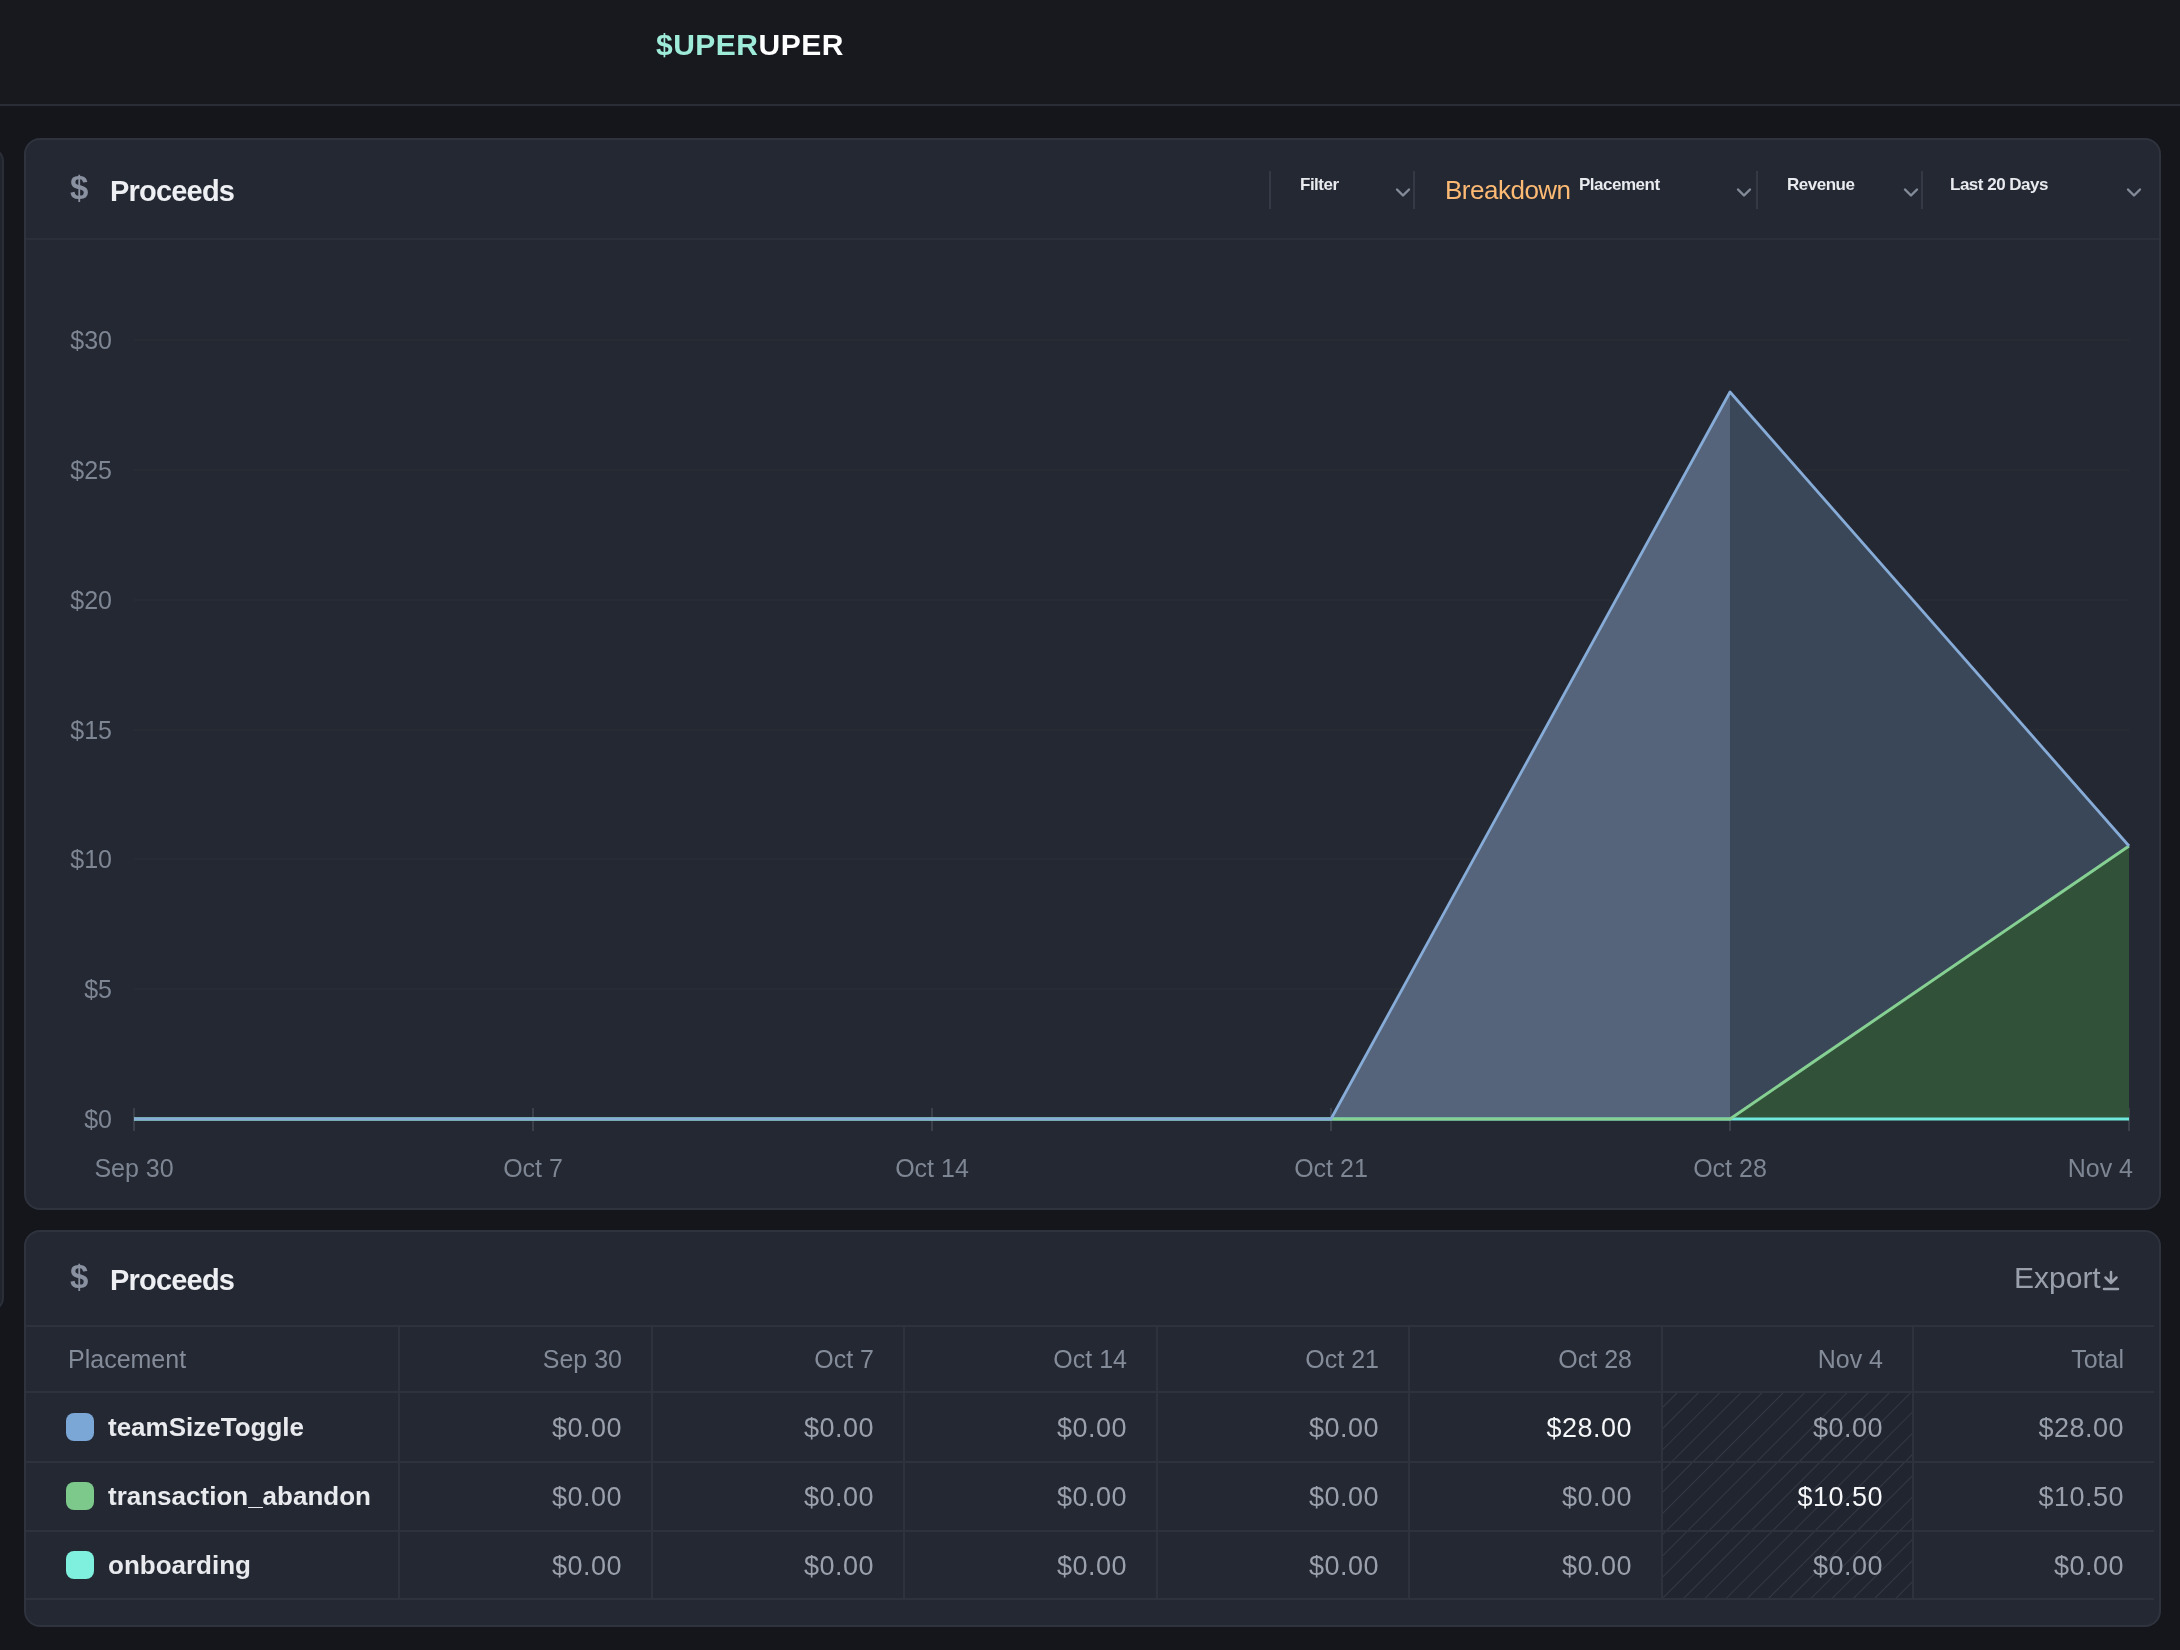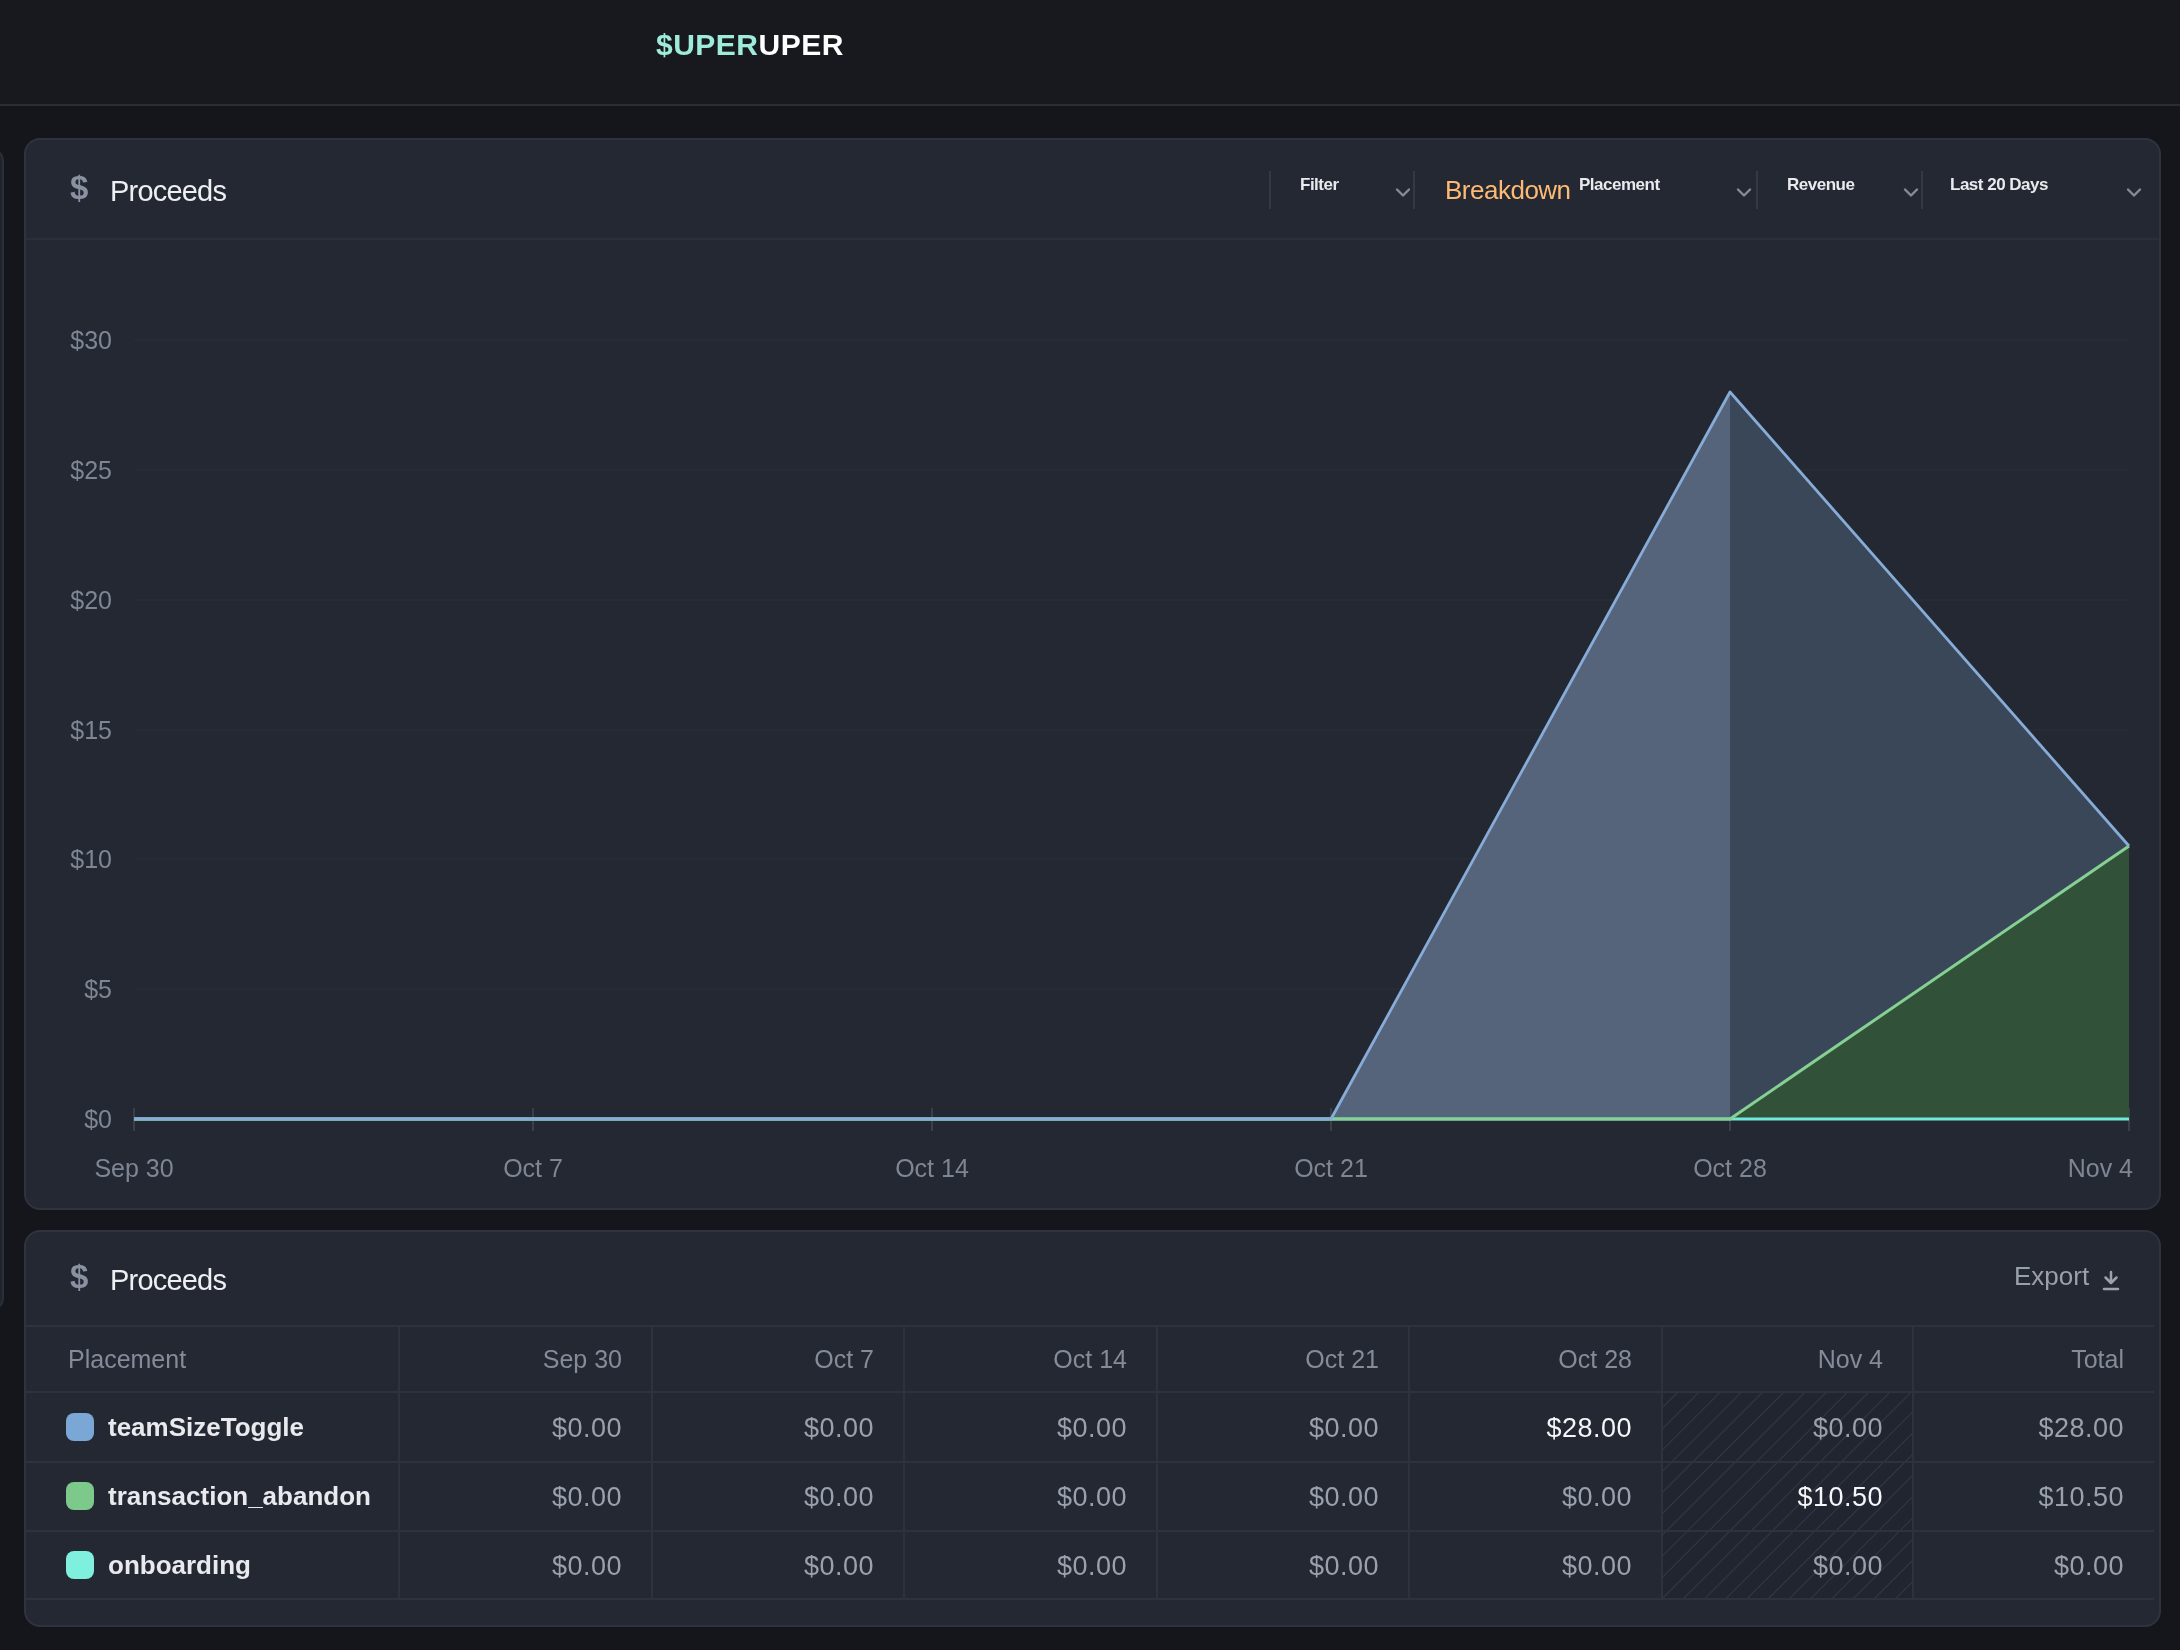--- a/index.html
+++ b/index.html
@@ -7,21 +7,21 @@
   .topbar { position:absolute; left:0; top:0; width:2180px; height:106px; background:#17191F; border-bottom:2px solid #2A2D35; }
   .logo { position:absolute; left:656px; top:0; height:90px; display:flex; align-items:center; font-weight:700; font-size:30px; letter-spacing:0.5px; }
   .logo .a { color:#9FEBD9; }
   .logo .b { color:#FFFFFF; }
   .sliver { position:absolute; left:-22px; top:148px; width:26px; height:1163px; background:#20242C; border:2px solid #2A2E37; border-radius:14px; }
   .card { position:absolute; background:#242833; border:2px solid #2F333D; border-radius:16px; }
   #chartcard { left:24px; top:138px; width:2137px; height:1072px; }
   #tablecard { left:24px; top:1230px; width:2137px; height:397px; }
   .cardhead { position:absolute; left:0; top:0; width:100%; display:flex; align-items:center; }
   .dollar { color:#8A91A0; font-size:33px; font-weight:600; }
-  .title { color:#EDEFF2; font-size:29px; font-weight:400; letter-spacing:-0.8px; }
+  .title { color:#EDEFF2; font-size:29px; font-weight:700; letter-spacing:-0.8px; }
   .vdiv { width:2px; height:38px; background:#343945; }
   .cw { position:absolute; top:35px; color:#E8EAEE; font-size:17px; font-weight:600; letter-spacing:-0.5px; }
   .cg { position:absolute; top:35px; color:#fdba74; font-size:26px; font-weight:500; letter-spacing:-0.5px; }
   .chevp { position:absolute; top:41px; }
   .subrow { position:absolute; left:0; top:100px; width:100%; height:110px; }
   svg text { font-family:"Liberation Sans", sans-serif; }
   svg text.mono, g.mono text { font-family:"Liberation Sans", sans-serif !important; }
 </style>
 </head>
 <body>
@@ -106,21 +106,21 @@
       <text x="2107" y="937" text-anchor="end">Nov 4</text>
     </g>
   </svg>
 </div>
 
 <div class="card" id="tablecard">
   <div class="cardhead" style="height:93px;">
     <div class="dollar" style="position:absolute; left:44px; top:26px;">$</div>
     <div class="title" style="position:absolute; left:84px; top:32px;">Proceeds</div>
     <div style="flex:1"></div>
-    <div style="position:absolute; left:1988px; top:29px; color:#99A0AC; font-size:26px; font-weight:500;">Export</div>
+    <div style="position:absolute; left:1988px; top:29px; color:#99A0AC; font-size:30px; font-weight:500;">Export</div>
     <svg style="position:absolute; left:2070px; top:33px;" width="30" height="30" viewBox="0 0 30 30">
         <path d="M15 7v10M9.5 12.5l5.5 5.5 5.5-5.5" stroke="#9BA2AE" stroke-width="2.5" fill="none" stroke-linecap="round" stroke-linejoin="round"></path>
         <path d="M8 24h14" stroke="#9BA2AE" stroke-width="2.5" stroke-linecap="round"></path>
       </svg>
   </div>
   <svg id="tbl" width="2128" height="300" viewBox="0 0 2128 300" style="position:absolute; left:0; top:93px;">
 
     <defs>
       <pattern id="hatch" width="15" height="15" patternUnits="userSpaceOnUse" patternTransform="rotate(-45)">
         <rect width="15" height="15" fill="none"></rect>

